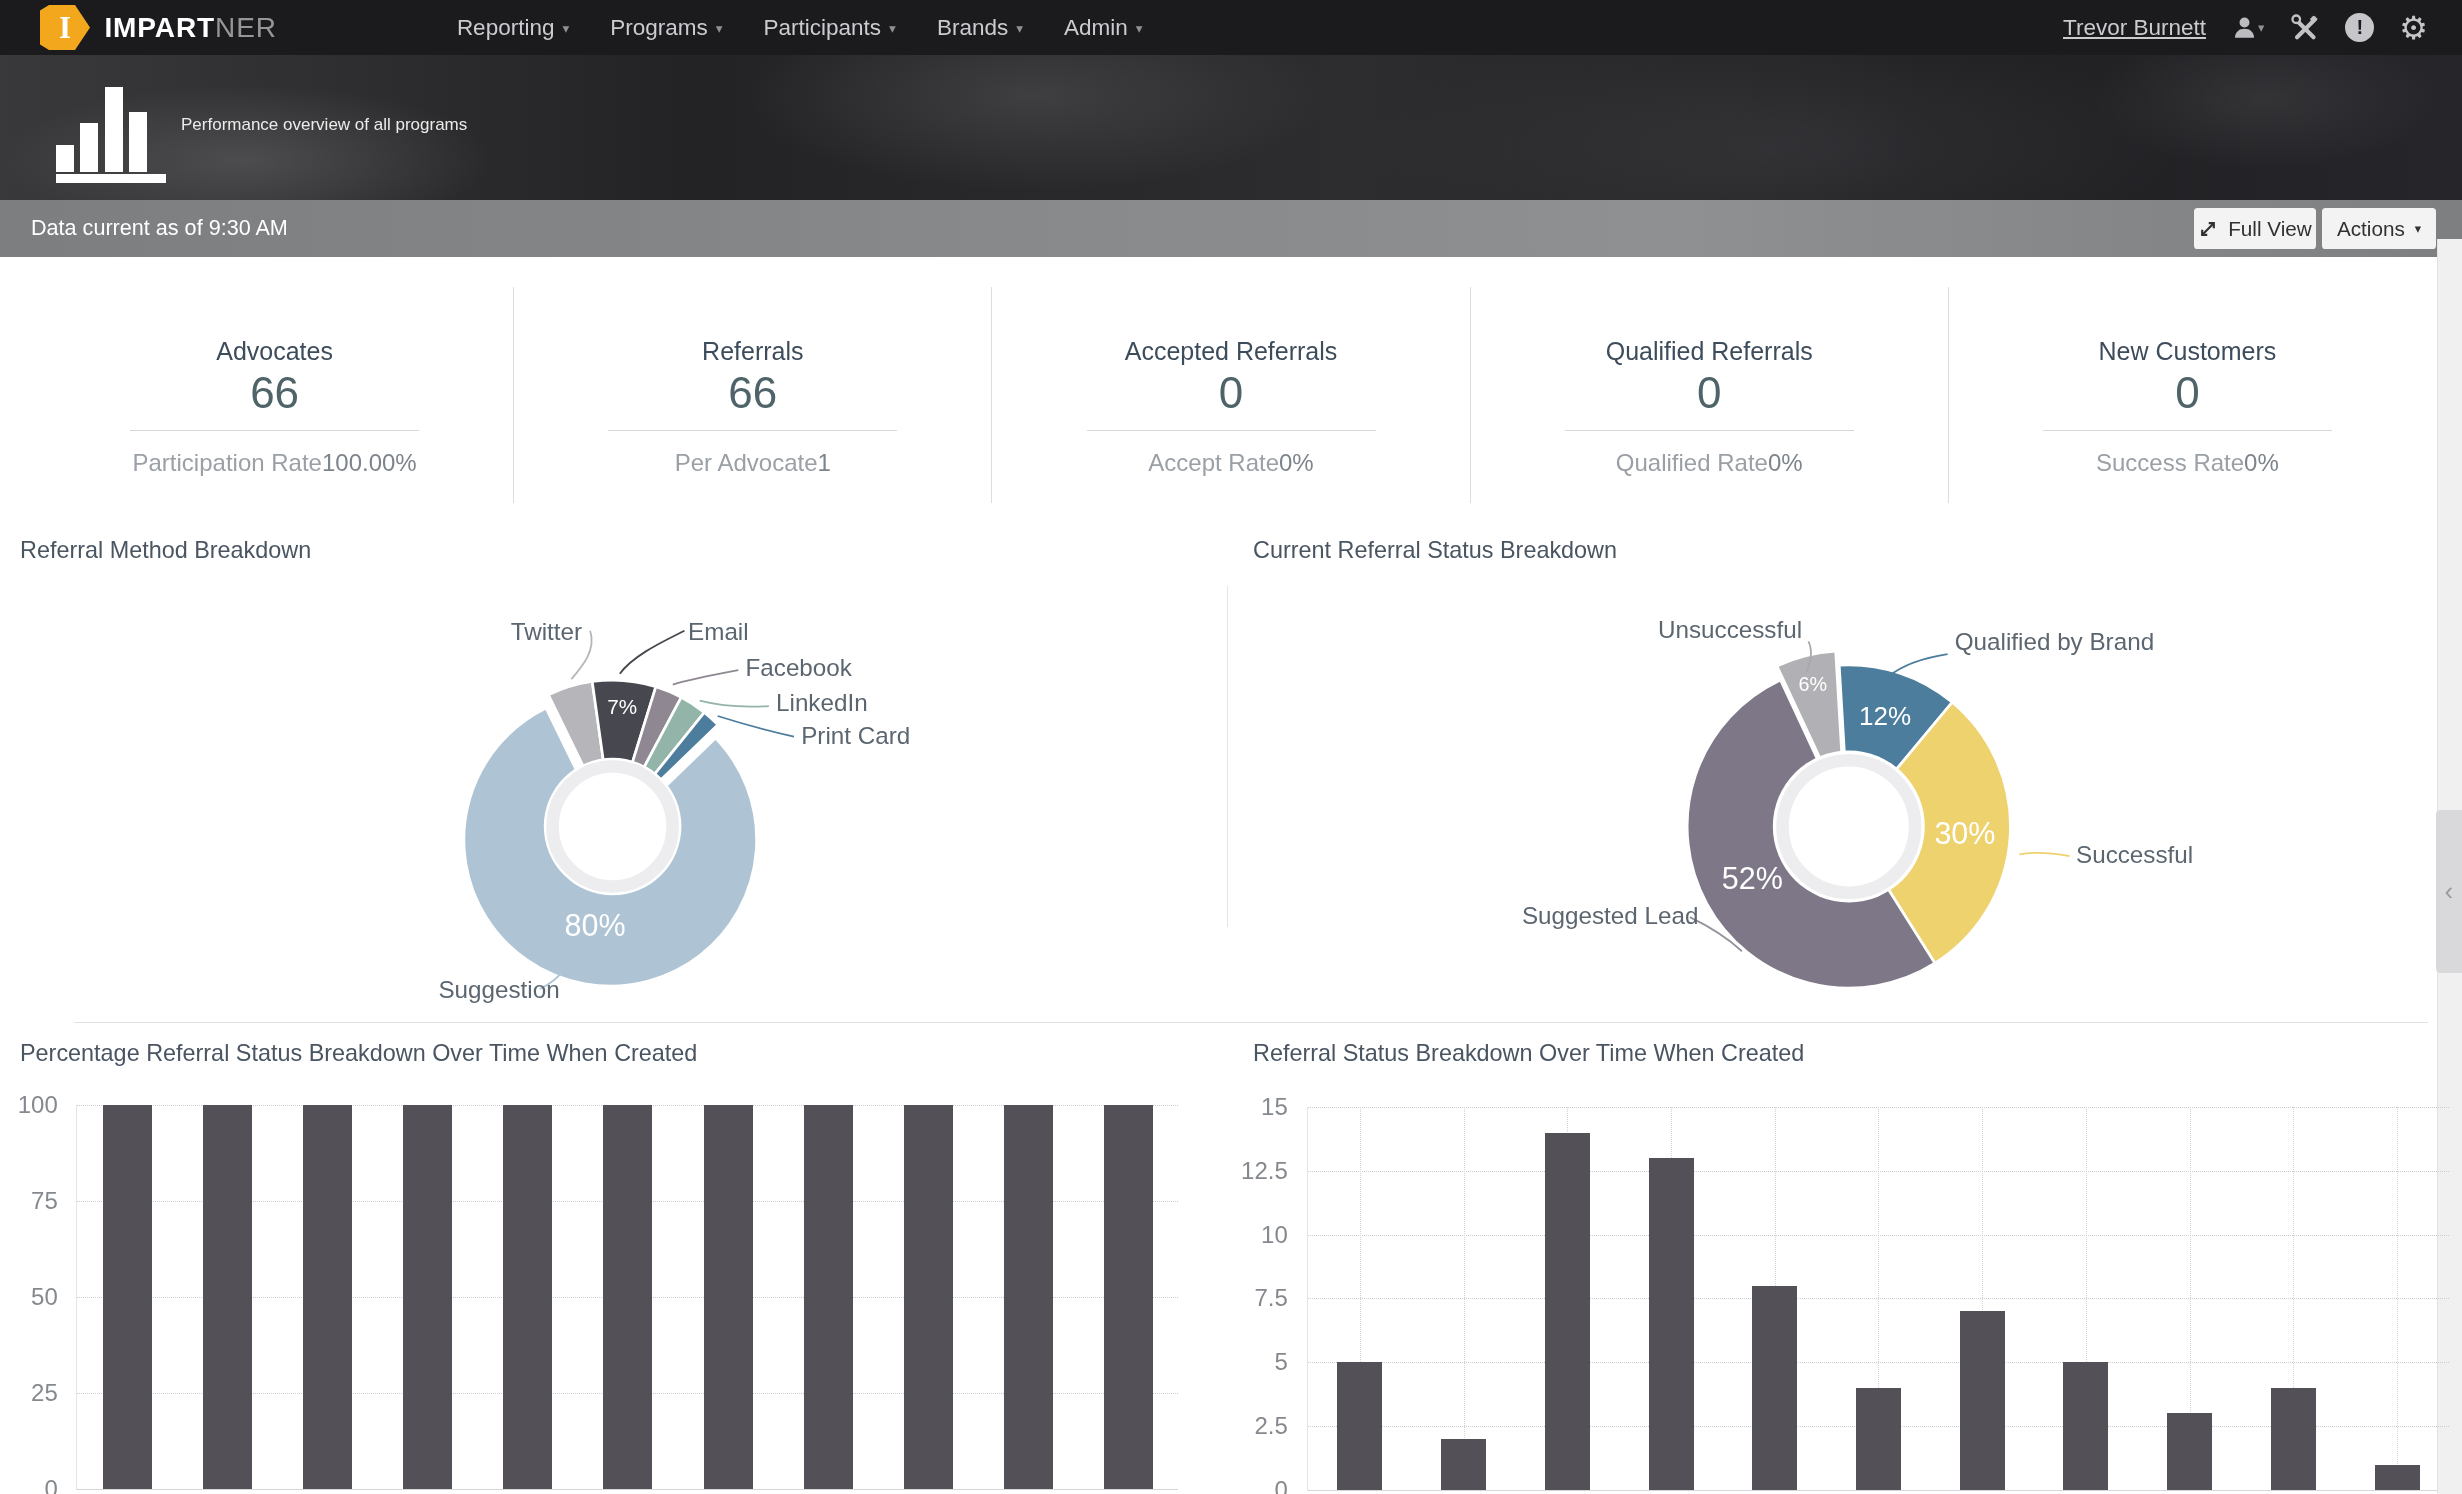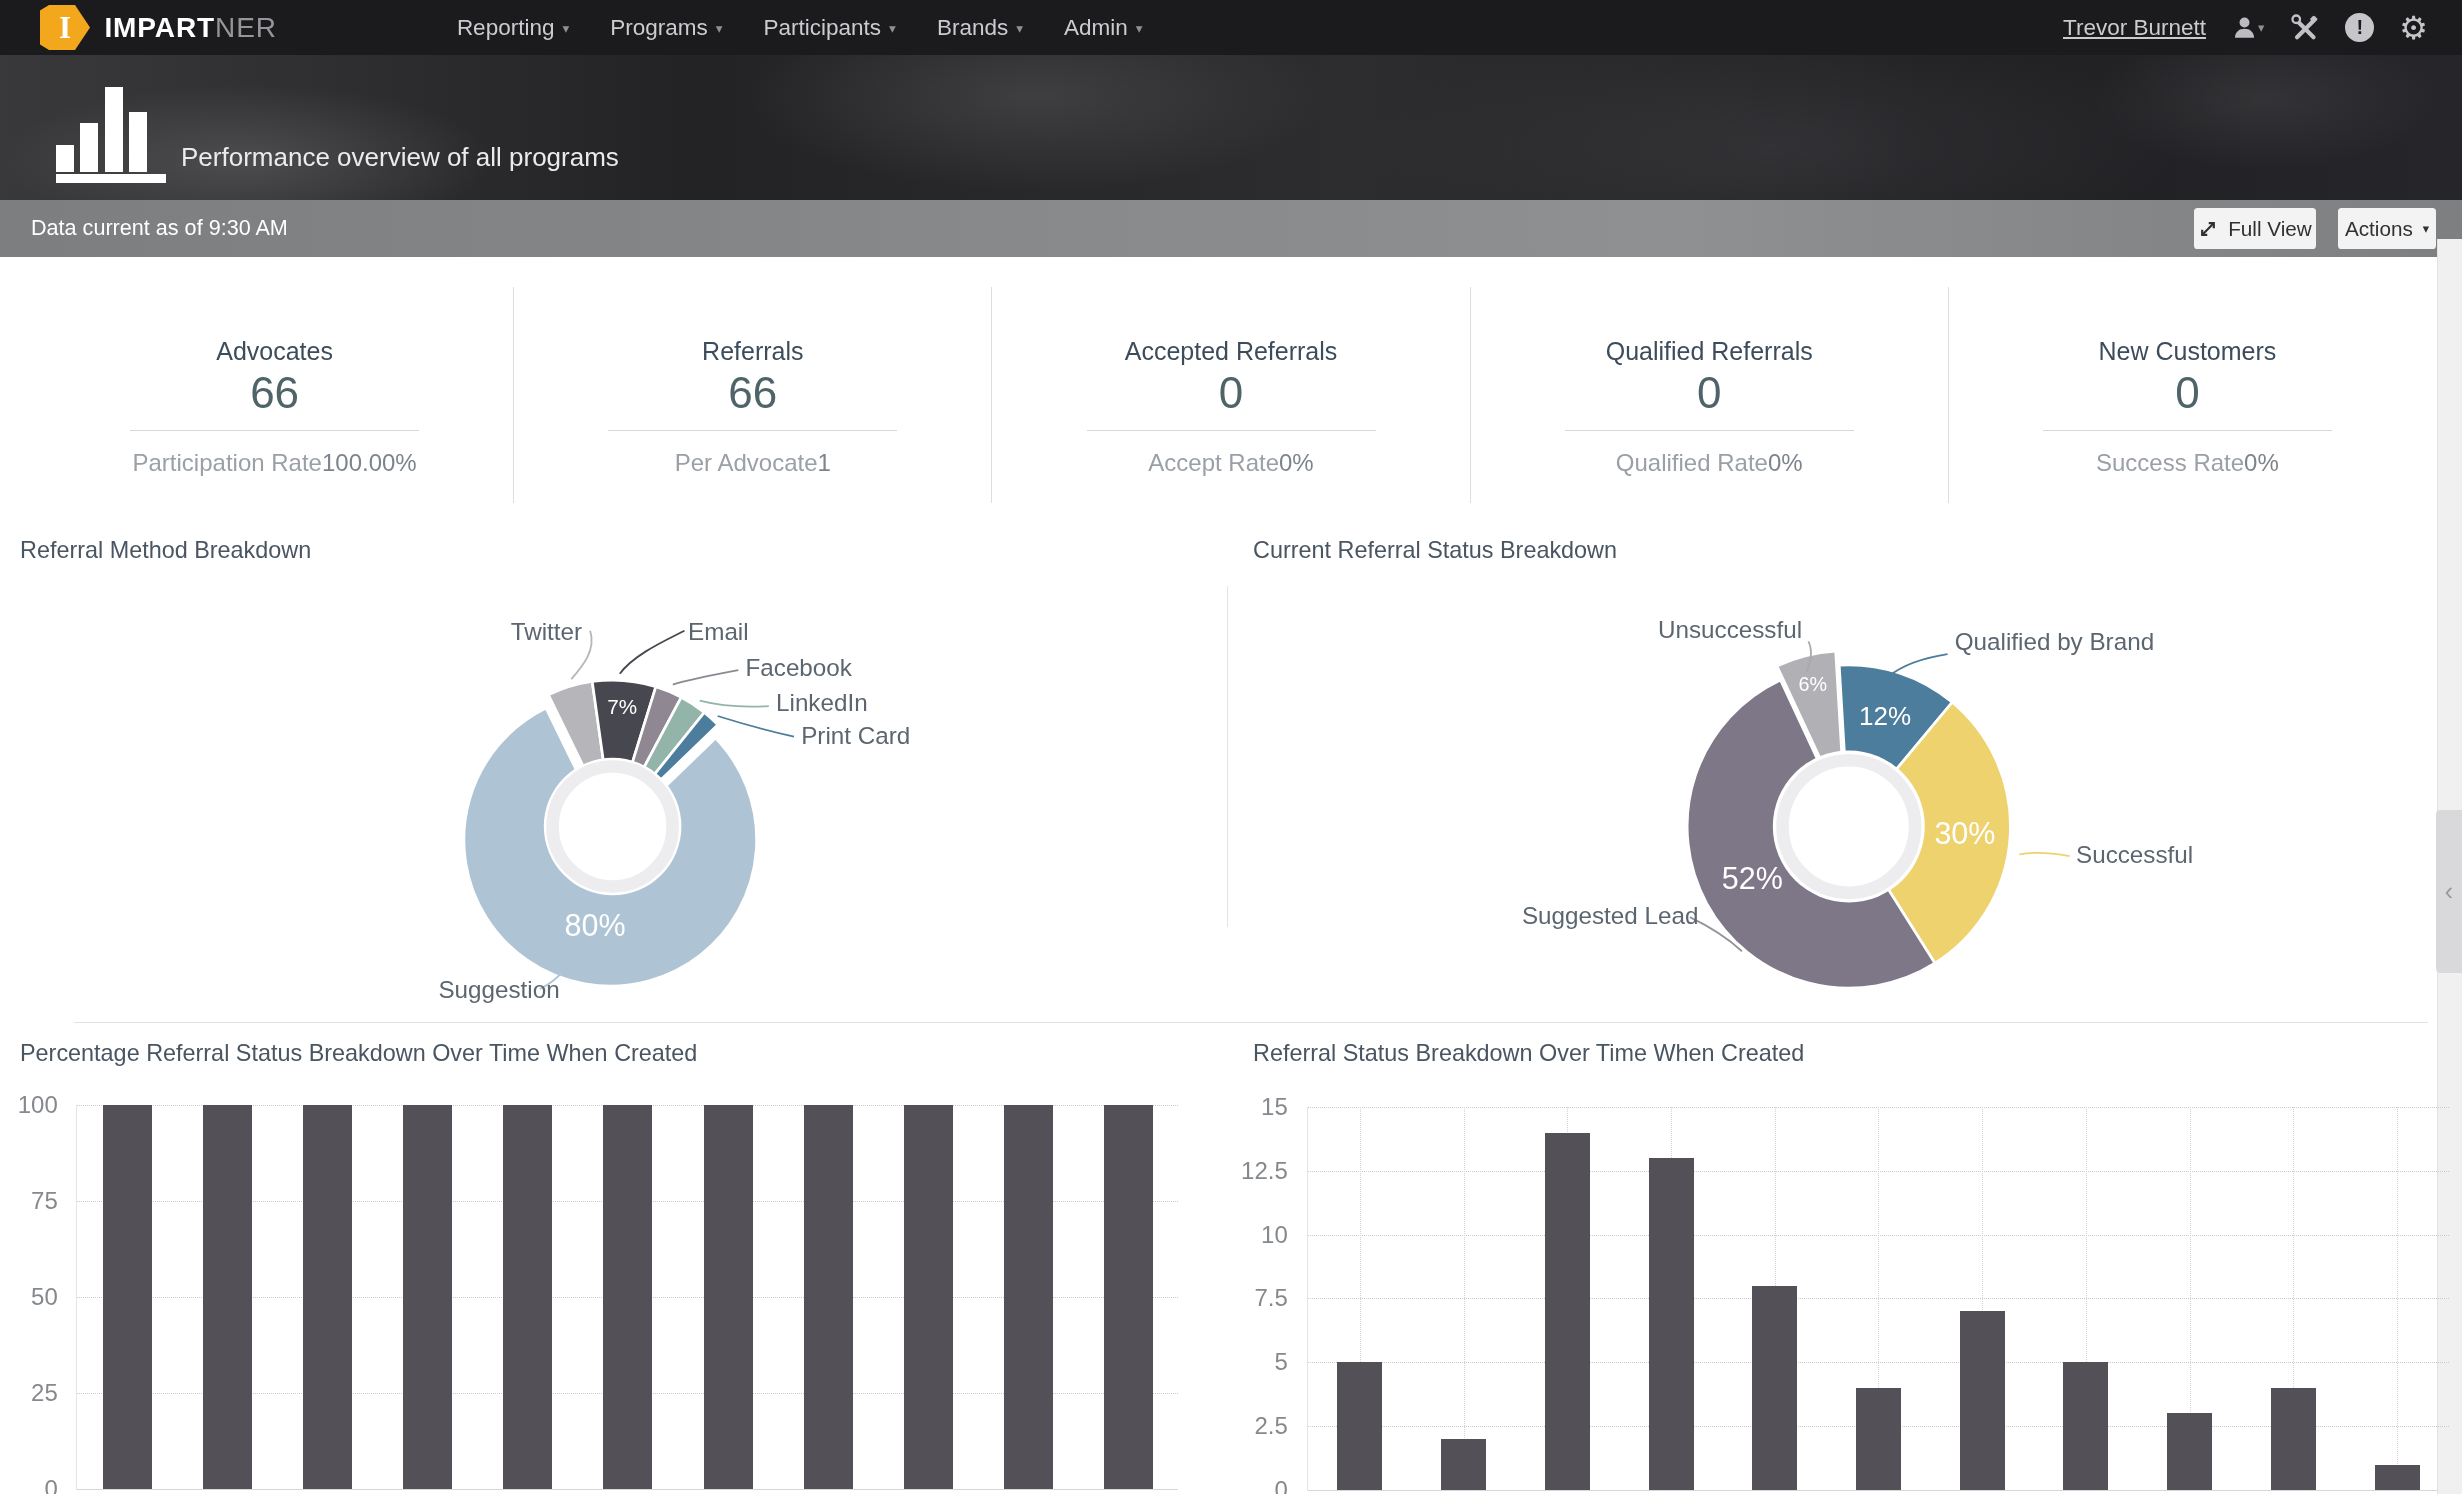--- a/index.html
+++ b/index.html
@@ -35,30 +35,30 @@
       radial-gradient(ellipse 467px 153px at 42% 28%, rgba(85,85,88,.5), transparent 62%),
       radial-gradient(ellipse 575px 189px at 72% 62%, rgba(60,60,64,.6), transparent 70%),
       radial-gradient(ellipse 270px 108px at 92% 30%, rgba(75,75,78,.4), transparent 65%),
       linear-gradient(90deg,#39393b 0%,#232325 28%,#2d2d2f 55%,#202023 78%,#26262a 100%);}
   .hero-icon{position:absolute;left:56px;top:27px;width:110px;height:90px;
     display:flex;align-items:flex-end;gap:6.3px;}
   .hero-icon .hbar{background:#ffffff;width:18px;}
   .hero-icon .hbase{position:absolute;left:0;bottom:-10.8px;width:110px;height:9px;background:#ffffff;}
   .hero-title{position:absolute;left:180px;top:16px;color:#ffffff;font-size:40px;
     letter-spacing:6.3px;font-weight:400;}
-  .hero-sub{position:absolute;left:181px;top:87px;color:#ebebeb;font-size:26px;}
+  .hero-sub{position:absolute;left:181px;top:60px;color:#ebebeb;font-size:17px;}
   
   .statusbar{position:absolute;left:0;top:200px;width:2462px;height:57px;
     background:linear-gradient(90deg,#7d7e80 0%,#87888a 38%,#8f9092 68%,#7e7f81 100%);}
   .status-msg{position:absolute;left:31px;top:15.3px;color:#ffffff;font-size:21.6px;}
   .btn{position:absolute;top:8px;height:41px;background:#f3f3f3;border-radius:3.6px;
     color:#2f3133;font-size:20.7px;display:flex;align-items:center;justify-content:center;
     gap:10px;cursor:pointer;}
   .btn-fullview{right:146px;width:122px;}
-  .btn-actions{right:26px;width:98px;}
+  .btn-actions{right:26px;width:114px;}
   .btn .caret{font-size:12.6px;color:#2f3133;}
   
   .stats{position:absolute;left:36px;top:287px;width:2390px;height:216px;display:flex;}
   .stat{flex:1;text-align:center;}
   .stat + .stat{border-left:0.9px solid #dddee1;}
   .stat-title{margin-top:50px;font-size:25px;color:#3d4c5b;}
   .stat-value{font-size:44px;color:#4e6468;margin-top:3.6px;line-height:1.05;}
   .stat-hr{width:289px;border-top:0.9px solid #d7d8da;margin:14.4px auto 0;}
   .stat-foot{width:289px;margin:18px auto 0;display:flex;justify-content:center;
     font-size:24px;color:#9aa0a6;}

